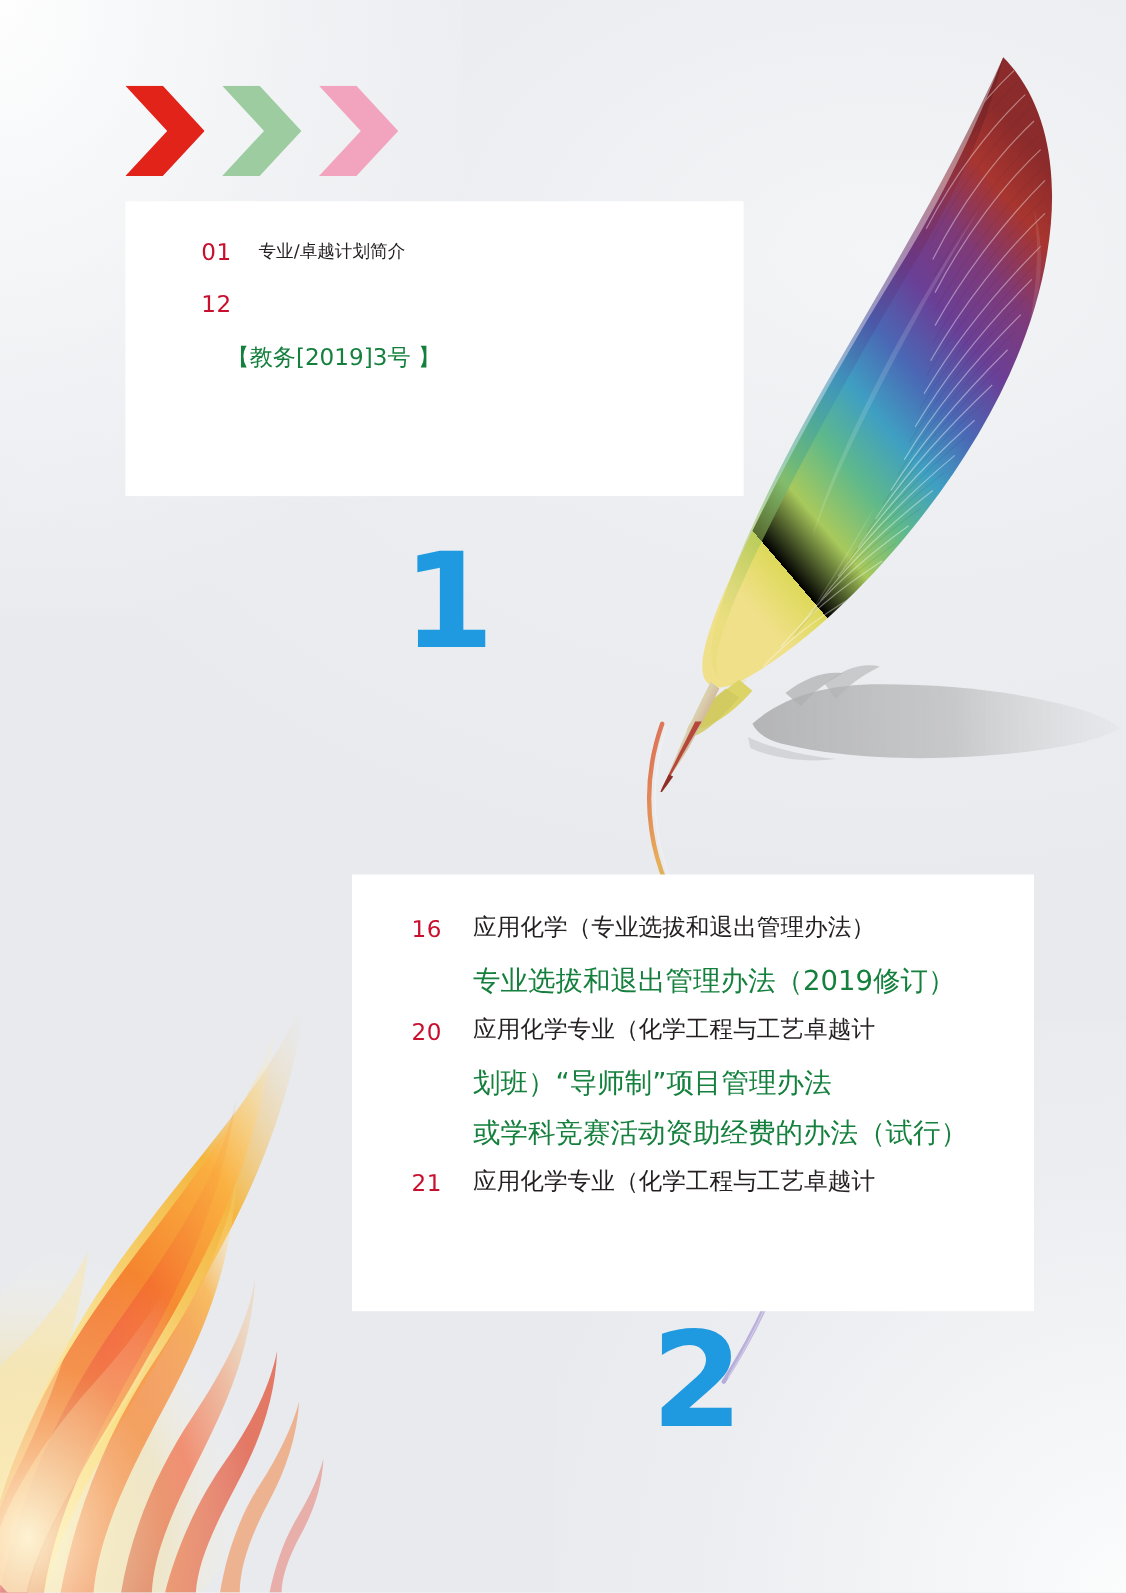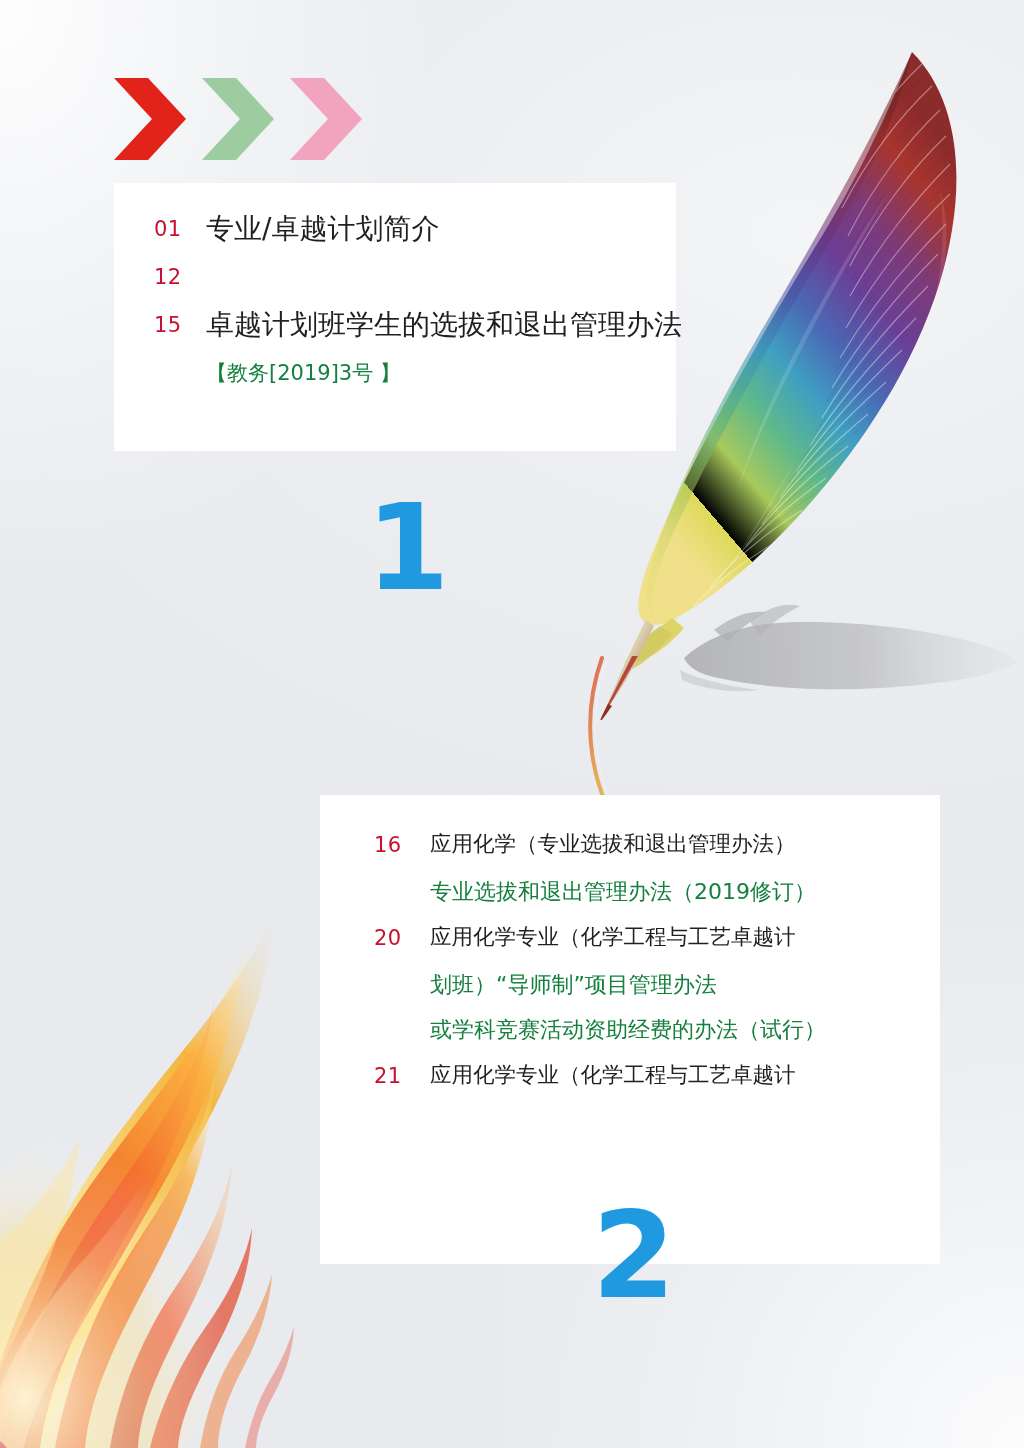--- a/index.html
+++ b/index.html
@@ -67,21 +67,21 @@
   .panel-1 {
     left: 114px;
     top: 183px;
     width: 562px;
     height: 268px;
   }
   .panel-2 {
     left: 320px;
     top: 795px;
     width: 620px;
-    height: 469px;
+    height: 397px;
   }
 
   
   .toc {
     position: absolute;
     left: 0; top: 0;
     width: 100%;
   }
   .toc-row {
     display: flex;
@@ -91,40 +91,40 @@
     color: #c8102e;
     font-size: 21px;
     line-height: 48px;
     width: 52px;
     flex: 0 0 52px;
     text-align: left;
     letter-spacing: 0.5px;
   }
   .toc-text {
     color: #231f20;
-    font-size: 28px;
+    font-size: 16px;
     line-height: 48px;
     white-space: nowrap;
   }
   .toc-cont {
     color: #15803d;
     font-size: 21px;
     line-height: 48px;
     white-space: nowrap;
   }
 
   .toc-1 { padding: 22px 0 0 40px; }
-  .toc-1 .toc-num { font-size: 21px; }
+  .toc-1 .toc-num { font-size: 21px; margin-left: 29px; }
   .toc-1 .indent { padding-left: 52px; }
 
   .toc-2 { padding: 26px 0 0 54px; }
   .toc-2 .toc-num { width: 56px; flex: 0 0 56px; }
   .toc-2 .toc-text { font-size: 21.5px; line-height: 45px; }
   .toc-2 .indent { padding-left: 56px; }
-  .toc-2 .toc-cont { font-size: 22px; line-height: 45px; }
+  .toc-2 .toc-cont { font-size: 25px; line-height: 45px; }
 
   
   .big-num {
     position: absolute;
     color: #1f9ae0;
     font-family: "DejaVu Sans", "Liberation Sans", sans-serif;
     font-weight: bold;
     line-height: 1;
     user-select: none;
   }
@@ -378,24 +378,20 @@
       <div class="toc-row">
         <div class="toc-num">01</div>
         <div class="toc-text">专业/卓越计划简介</div>
       </div>
 
 
       <div class="toc-row">
         <div class="toc-num">12</div>
       </div>
 
-      <div class="toc-row">
-        <div class="toc-num">15</div>
-        <div class="toc-text">卓越计划班学生的选拔和退出管理办法</div>
-      </div>
 
       <div class="indent">
         <div class="toc-cont">【教务[2019]3号 】</div>
       </div>
 
     </div>
   </div>
 
   <div class="big-num big-num-1">1</div>
 

